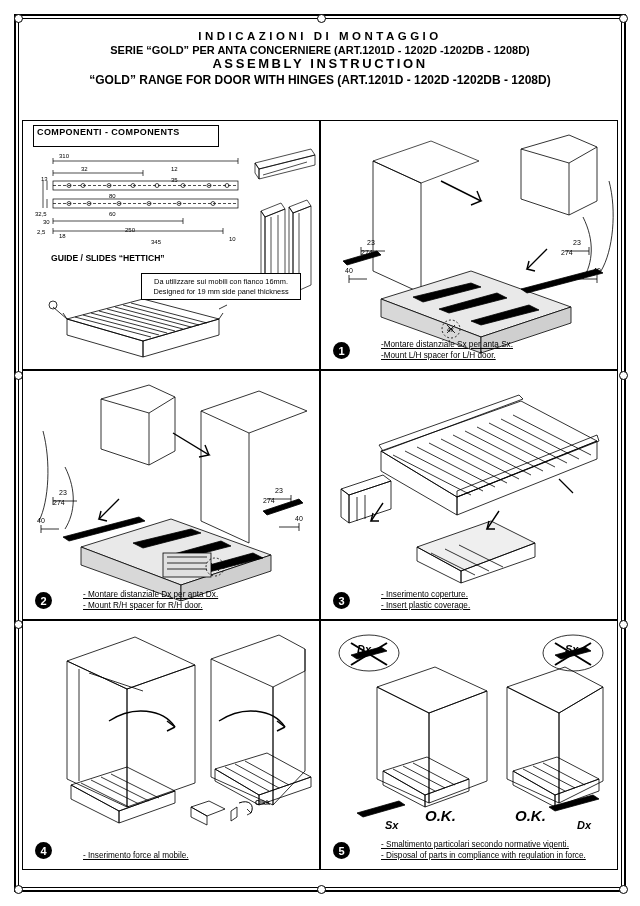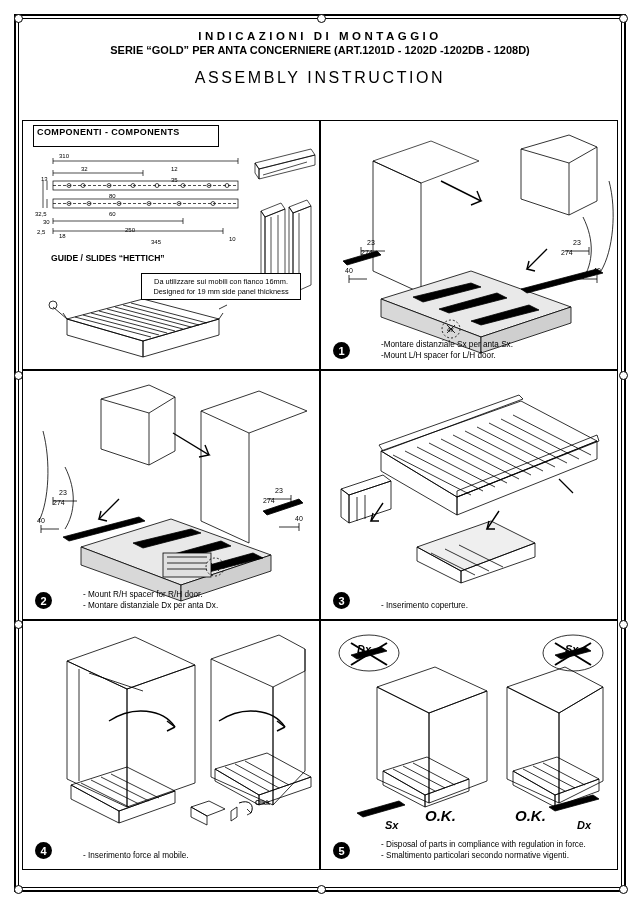--- a/index.html
+++ b/index.html
@@ -5,33 +5,33 @@
   html,body{margin:0;padding:0;background:#ffffff;}
   body{width:640px;height:906px;font-family:"Liberation Sans",sans-serif;color:#000;}
   .page{position:relative;width:555px;height:906px;box-sizing:border-box;padding-left:12px;}
   .outer-frame{position:absolute;left:14px;top:14px;width:612px;height:878px;border:2px solid #000;box-sizing:border-box;}
   .inner-frame{position:absolute;left:18px;top:18px;width:604px;height:870px;border:1px solid #000;box-sizing:border-box;}
   
   .dot{position:absolute;width:7px;height:7px;border-radius:50%;background:#fff;border:1.5px solid #000;}
   .header{position:absolute;left:24px;top:30px;width:592px;text-align:center;}
   .h-line1{font-size:11.5px;font-weight:bold;letter-spacing:3.5px;}
   .h-line2{font-size:11px;font-weight:bold;margin-top:2px;}
-  .h-line3{font-size:16px;font-weight:normal;letter-spacing:2.6px;margin-top:13px;}
+  .h-line3{font-size:13px;font-weight:bold;letter-spacing:2.6px;margin-top:0;}
   .h-line4{font-size:12px;font-weight:bold;margin-top:2px;}
 
   .grid{position:absolute;left:22px;top:112px;width:596px;height:750px;margin-top:8px;}
   .cell{position:absolute;box-sizing:border-box;border:1.2px solid #000;overflow:hidden;}
   .c1{left:0;top:0;width:298px;height:250px;}
   .c2{left:298px;top:0;width:298px;height:250px;}
   .c3{left:0;top:250px;width:298px;height:250px;}
   .c4{left:298px;top:250px;width:298px;height:250px;}
   .c5{left:0;top:500px;width:298px;height:250px;}
   .c6{left:298px;top:500px;width:298px;height:250px;}
 
-  .cap{position:absolute;bottom:8px;left:14px;right:8px;font-size:8.2px;line-height:11px;}
+  .cap{position:absolute;bottom:8px;left:14px;right:8px;font-size:8.2px;line-height:11px;text-decoration:underline;}
   .cap .l{margin-left:46px;}
   .step-num{position:absolute;bottom:10px;left:12px;width:17px;height:17px;border-radius:50%;background:#000;color:#fff;font-size:11px;font-weight:bold;display:flex;align-items:center;justify-content:center;}
 
   .comp-title{position:absolute;left:14px;top:6px;font-size:9px;font-weight:bold;letter-spacing:.4px;}
   .comp-box{position:absolute;left:10px;top:4px;width:186px;height:22px;border:1px solid #000;box-sizing:border-box;}
   .slides-label{position:absolute;left:28px;top:132px;font-size:8.6px;font-weight:bold;}
   .note{position:absolute;left:118px;top:152px;width:160px;border:1px solid #000;background:#fff;padding:3px 4px;font-size:7.4px;line-height:9.5px;text-align:center;box-sizing:border-box;}
 
   .dim{position:absolute;font-size:6px;}
   .lbl-s{position:absolute;font-size:6.5px;}
@@ -56,20 +56,21 @@
   <div class="dot" style="left:14px;top:620px;"></div>
   <div class="dot" style="left:619px;top:620px;"></div>
   <div class="dot" style="left:14px;top:885px;"></div>
   <div class="dot" style="left:317px;top:885px;"></div>
   <div class="dot" style="left:619px;top:885px;"></div>
 
   <div class="header">
     <div class="h-line1">INDICAZIONI DI MONTAGGIO</div>
     <div class="h-line2">SERIE “GOLD” PER ANTA CONCERNIERE (ART.1201D - 1202D -1202DB - 1208D)</div>
     <div class="h-line3">ASSEMBLY INSTRUCTION</div>
+    <div class="h-line4">“GOLD” RANGE FOR DOOR WITH HINGES (ART.1201D - 1202D -1202DB - 1208D)</div>
   </div>
 
   <div class="grid">
 
     <div class="cell c1">
       <div class="comp-box"></div>
       <div class="comp-title">COMPONENTI - COMPONENTS</div>
 
       <svg width="298" height="250">
 
@@ -260,22 +261,22 @@
       <div class="dim" style="left:36px;top:118px;font-size:7px;">23</div>
       <div class="dim" style="left:30px;top:128px;font-size:7px;">274</div>
       <div class="dim" style="left:14px;top:146px;font-size:7px;">40</div>
       <div class="dim" style="left:252px;top:116px;font-size:7px;">23</div>
       <div class="dim" style="left:240px;top:126px;font-size:7px;">274</div>
       <div class="dim" style="left:272px;top:144px;font-size:7px;">40</div>
       <div class="lbl-s" style="left:188px;top:193px;">4x</div>
 
       <div class="step-num">2</div>
       <div class="cap">
+        <div class="l">- Montare distanziale Dx per anta Dx.</div>
         <div class="l">- Mount R/H spacer for R/H door.</div>
-        <div class="l">- Montare distanziale Dx per anta Dx.</div>
       </div>
     </div>
 
     <div class="cell c4">
       <svg width="298" height="250">
         <g stroke="#000" fill="none" stroke-width="0.8">
 
           <path d="M60 80 L200 30 L276 70 L136 126 Z"></path>
           <path d="M60 80 L60 100 L136 144 L136 126 Z"></path>
           <path d="M136 126 L136 144 L276 88 L276 70 Z"></path>
@@ -297,20 +298,21 @@
           <path d="M62 132 L50 150 L58 150" stroke-width="1.4"></path>
           <path d="M50 150 L52 142" stroke-width="1.4"></path>
           <path d="M178 140 L166 158 L174 158" stroke-width="1.4"></path>
           <path d="M166 158 L168 150" stroke-width="1.4"></path>
           <path d="M238 108 L252 122" stroke-width="1.2"></path>
         </g>
       </svg>
       <div class="step-num">3</div>
       <div class="cap">
         <div class="l">- Inserimento coperture.</div>
+        <div class="l">- Insert plastic coverage.</div>
       </div>
     </div>
 
     <div class="cell c5">
       <svg width="298" height="250">
         <g stroke="#000" fill="none" stroke-width="0.8">
 
           <path d="M44 40 L44 158 L104 186 L104 68 Z"></path>
           <path d="M44 40 L112 16 L172 44 L104 68 Z"></path>
           <path d="M104 68 L104 186 L172 162 L172 44 Z"></path>
@@ -385,19 +387,19 @@
       </svg>
       <div class="sxdx" style="left:36px;top:22px;">Dx</div>
       <div class="sxdx" style="left:244px;top:22px;">Sx</div>
       <div class="ok" style="left:104px;top:186px;">O.K.</div>
       <div class="sxdx" style="left:64px;top:198px;">Sx</div>
       <div class="ok" style="left:194px;top:186px;">O.K.</div>
       <div class="sxdx" style="left:256px;top:198px;">Dx</div>
 
       <div class="step-num">5</div>
       <div class="cap">
+        <div class="l">- Smaltimento particolari secondo normative vigenti.</div>
         <div class="l">- Disposal of parts in compliance with regulation in force.</div>
-        <div class="l">- Smaltimento particolari secondo normative vigenti.</div>
       </div>
     </div>
 
   </div>
 </div>
 
 </body></html>

